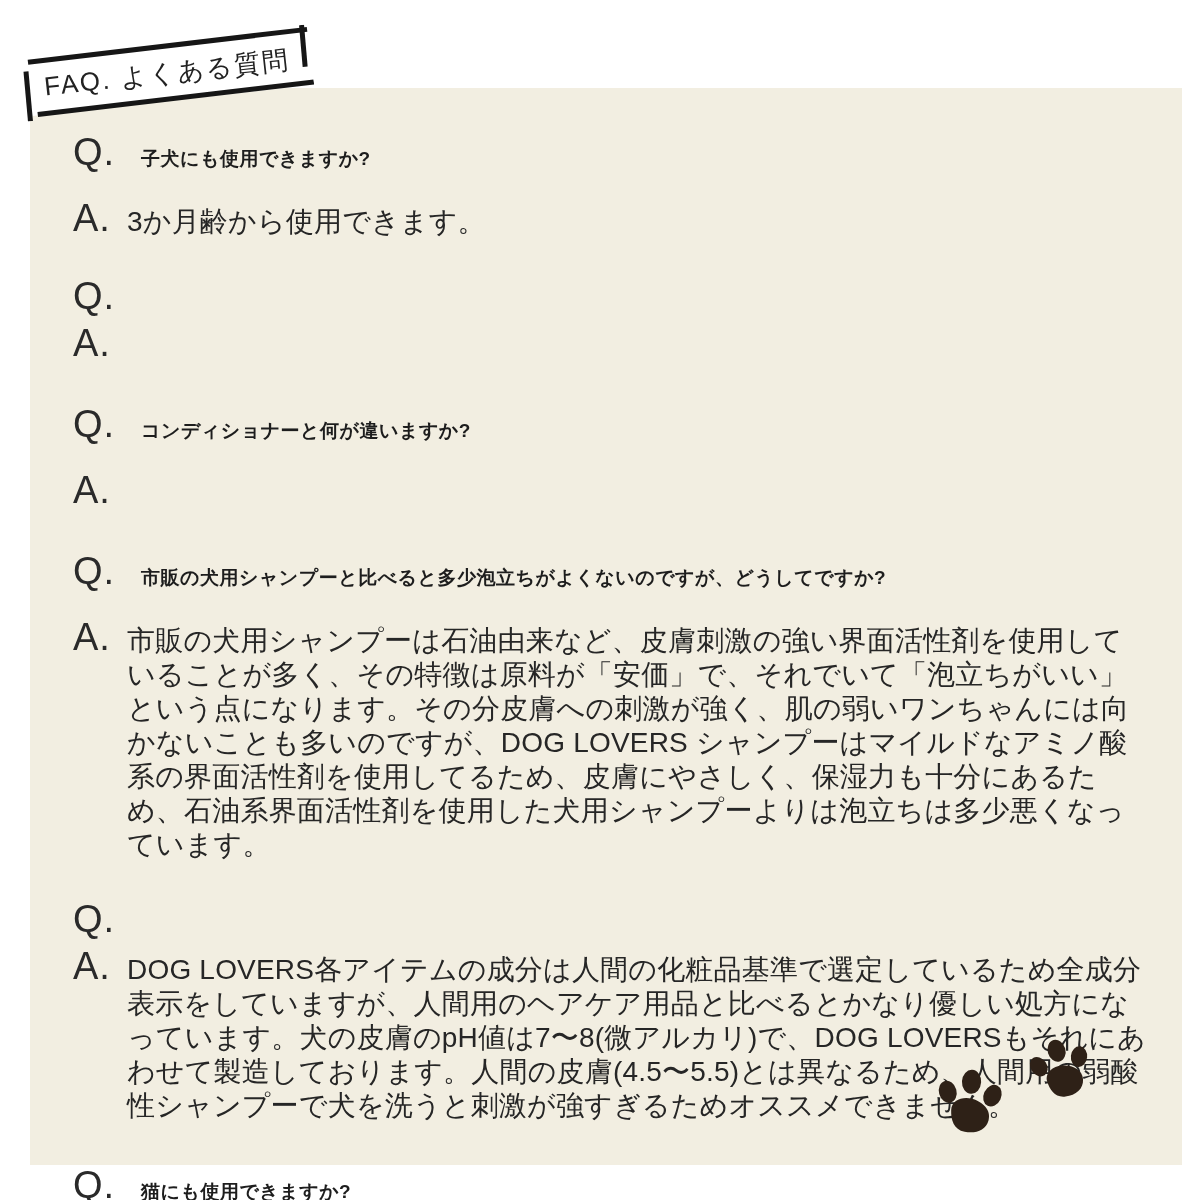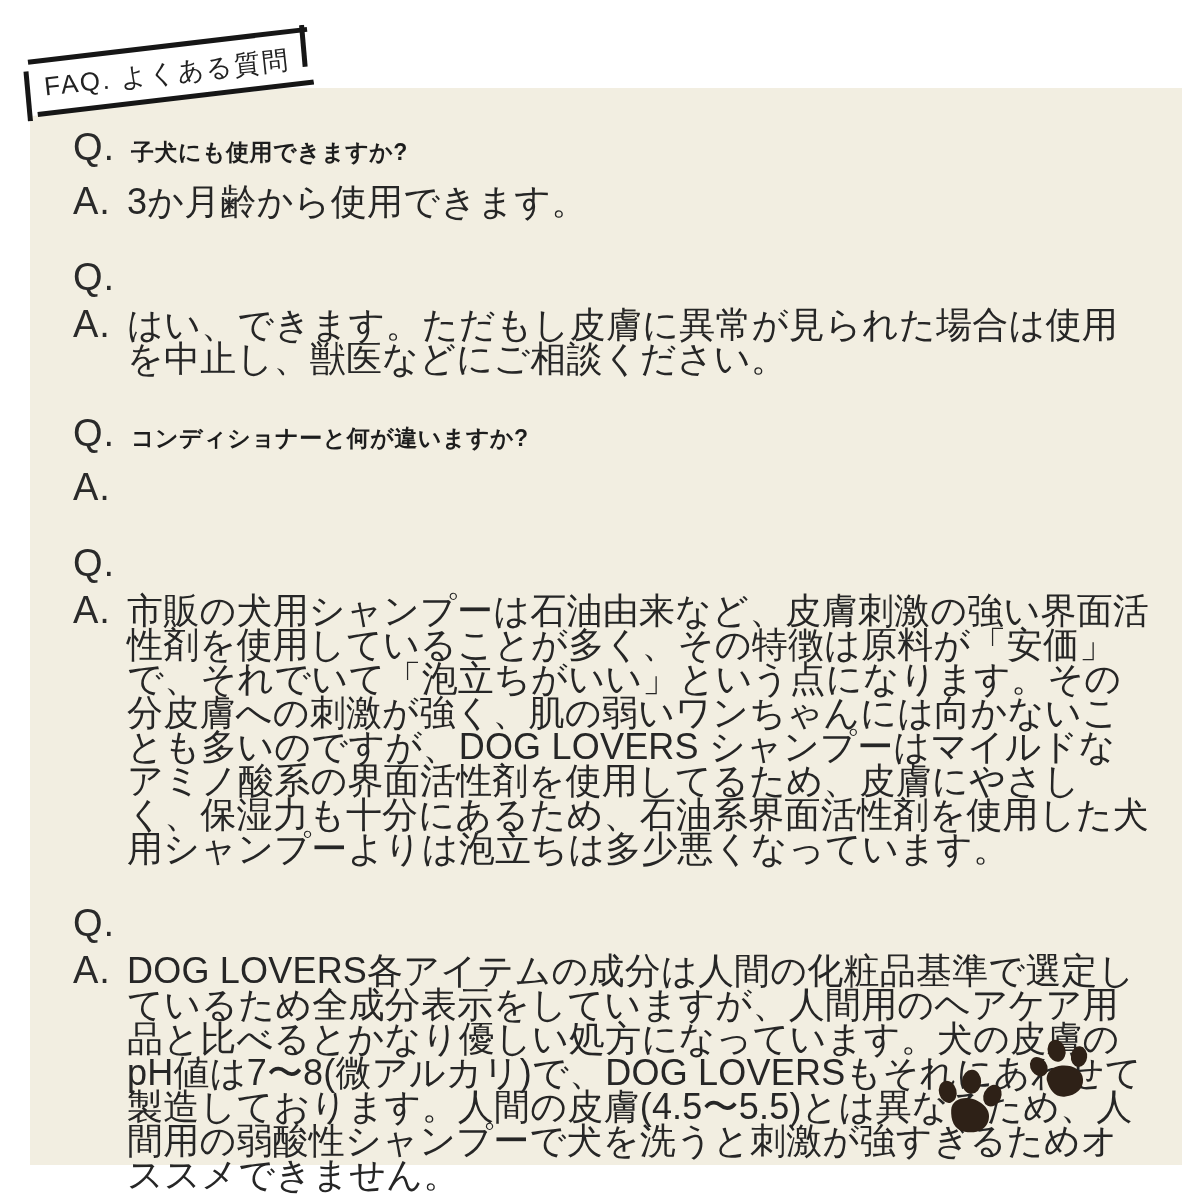--- a/index.html
+++ b/index.html
@@ -33,27 +33,27 @@
   .faq-item{margin-bottom:38px;}
   .qrow,.arow{display:flex;align-items:baseline;}
   .arow{margin-top:9px;}
   .qa-label{
     flex:0 0 54px;width:54px;
     font-size:38px;line-height:1;color:#2a2a2a;font-weight:normal;
     font-family:"Liberation Sans","DejaVu Sans",sans-serif;
     letter-spacing:1px;
   }
   .qtext{
-    flex:1;margin:4px;
-    font-size:23px;line-height:34px;font-weight:bold;color:#1d1d1d;
+    flex:1;margin:14px;
+    font-size:19px;line-height:34px;font-weight:bold;color:#1d1d1d;
     letter-spacing:0.5px;
   }
   .atext{
     flex:1;margin:0;max-width:1024px;
-    font-size:36px;line-height:34px;font-weight:normal;color:#262626;
+    font-size:28px;line-height:34px;font-weight:normal;color:#262626;
     letter-spacing:0.2px;
   }
   
   .paw{position:absolute;}
   .paw-left{left:900px;top:973px;width:80px;height:80px;transform:rotate(7deg);}
   .paw-right{left:994px;top:943px;width:74px;height:74px;transform:rotate(-12deg);}
 </style>
 </head>
 <body>
 
@@ -80,37 +80,37 @@
       <p class="atext">3か月齢から使用できます。</p>
     </div>
   </div>
 
   <div class="faq-item">
     <div class="qrow">
       <span class="qa-label">Q.</span>
     </div>
     <div class="arow">
       <span class="qa-label">A.</span>
-      <p class="atext">はい、できます。ただもし皮膚に異常が見られた場合は使用を中止し、獣医などにご相談ください。</p>
     </div>
   </div>
 
   <div class="faq-item">
     <div class="qrow">
       <span class="qa-label">Q.</span>
       <h3 class="qtext">コンディショナーと何が違いますか?</h3>
     </div>
     <div class="arow">
       <span class="qa-label">A.</span>
     </div>
   </div>
 
   <div class="faq-item">
     <div class="qrow">
       <span class="qa-label">Q.</span>
+      <h3 class="qtext">市販の犬用シャンプーと比べると多少泡立ちがよくないのですが、どうしてですか?</h3>
     </div>
     <div class="arow">
       <span class="qa-label">A.</span>
       <p class="atext">市販の犬用シャンプーは石油由来など、皮膚刺激の強い界面活性剤を使用していることが多く、その特徴は原料が「安価」で、それでいて「泡立ちがいい」という点になります。その分皮膚への刺激が強く、肌の弱いワンちゃんには向かないことも多いのですが、DOG LOVERS シャンプーはマイルドなアミノ酸系の界面活性剤を使用してるため、皮膚にやさしく、保湿力も十分にあるため、石油系界面活性剤を使用した犬用シャンプーよりは泡立ちは多少悪くなっています。</p>
     </div>
   </div>
 
   <div class="faq-item">
     <div class="qrow">
       <span class="qa-label">Q.</span>

